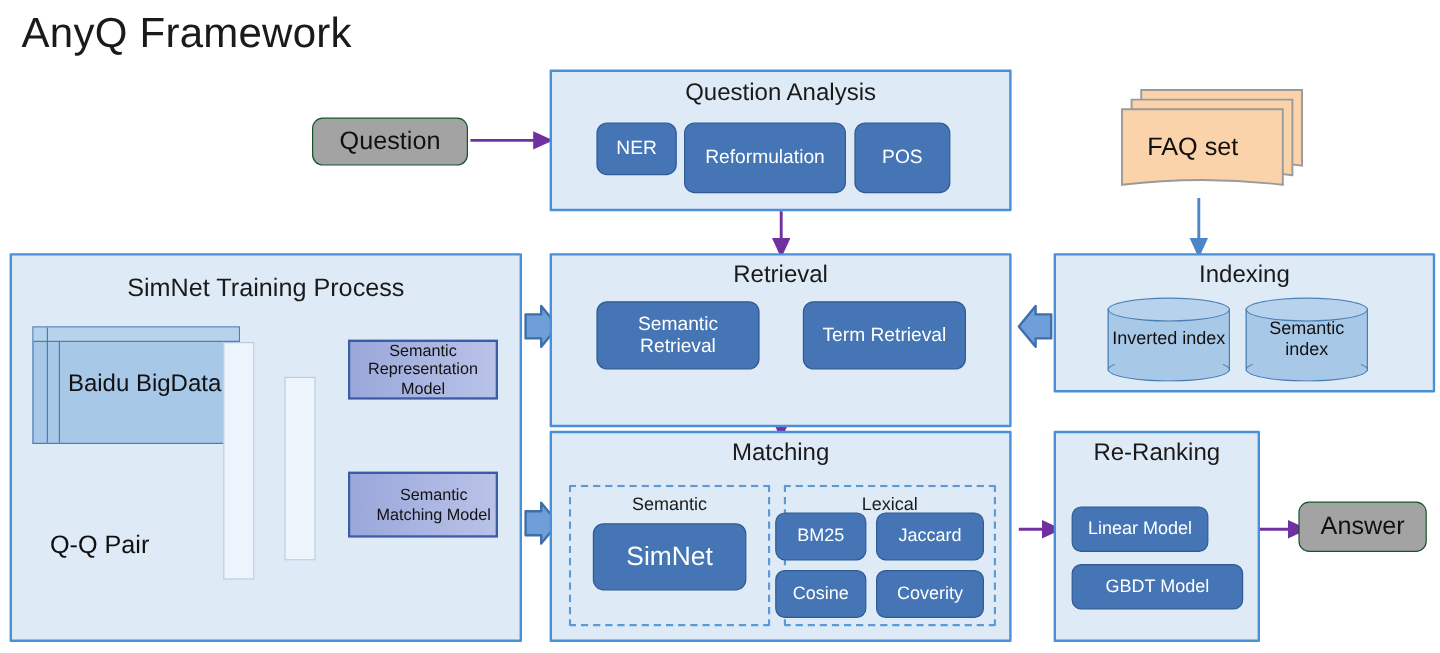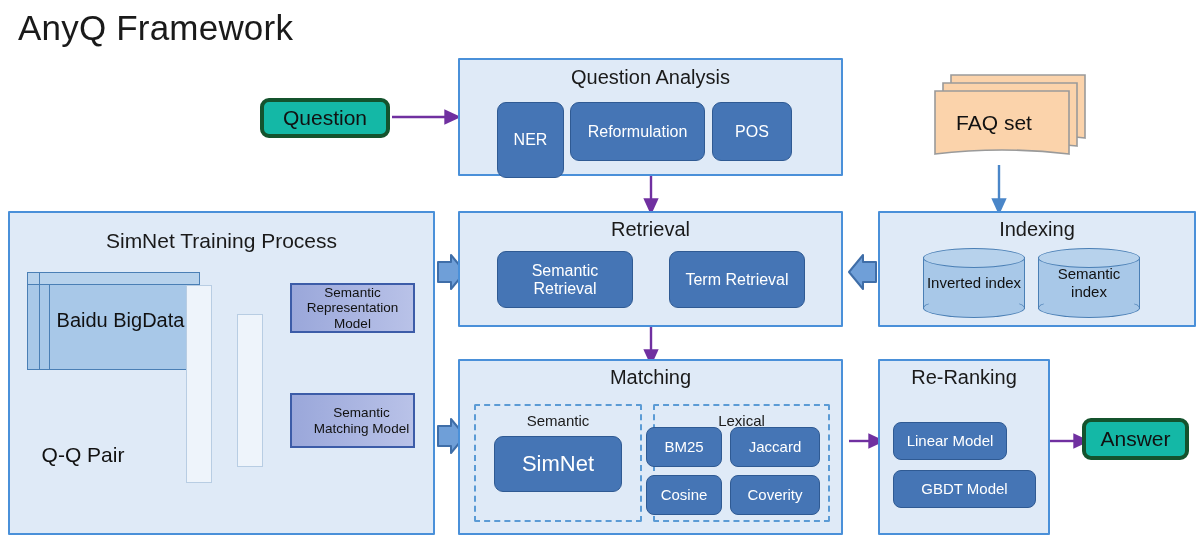--- a/index.html
+++ b/index.html
@@ -43,22 +43,22 @@
     display:flex;align-items:center;justify-content:center;
     text-align:center;
     line-height:1.12;
     font-size:16px;
   }
   .chip.sm{font-size:15px;border-radius:8px;}
   .chip.big{font-size:22px;}
 
   
   .pill-green{
-    background:#14b8a6;
-    border:4px solid #14532d;
+    background:#a3a3a3;
+    border:1px solid #14532d;
     border-radius:9px;
     color:#111;
     display:flex;align-items:center;justify-content:center;
     font-size:21px;
   }
 
   
   .dashed{
     border:2px dashed #5b9bd5;
     border-radius:2px;
@@ -258,21 +258,21 @@
 
   <div class="abs" id="page-title">AnyQ Framework</div>
 
   <div class="abs pill-green" style="left:260px;top:98px;width:130px;height:40px;">
     <span>Question</span>
   </div>
 
   <div class="abs panel" style="left:458px;top:58px;width:385px;height:118px;">
     <div class="panel-title" style="top:6px;">Question Analysis</div>
   </div>
-  <div class="abs chip" style="left:497px;top:102px;width:67px;height:76px;">
+  <div class="abs chip" style="left:497px;top:102px;width:67px;height:44px;">
     <span>NER</span>
   </div>
   <div class="abs chip" style="left:570px;top:102px;width:135px;height:59px;">
     <span>Reformulation</span>
   </div>
   <div class="abs chip" style="left:712px;top:102px;width:80px;height:59px;">
     <span>POS</span>
   </div>
 
   <div class="abs" style="left:935px;top:91px;width:118px;height:63px;display:flex;align-items:center;justify-content:center;">
@@ -288,21 +288,21 @@
     <div class="top"></div>
     <div class="txt">Inverted index</div>
   </div>
   <div class="cyl" style="left:1038px;top:248px;width:102px;height:70px;">
     <div class="body"></div>
     <div class="bot"></div>
     <div class="top"></div>
     <div class="txt">Semantic index</div>
   </div>
 
-  <div class="abs panel" style="left:458px;top:211px;width:385px;height:116px;">
+  <div class="abs panel" style="left:458px;top:211px;width:385px;height:145px;">
     <div class="panel-title" style="top:5px;">Retrieval</div>
   </div>
   <div class="abs chip" style="left:497px;top:251px;width:136px;height:57px;">
     <span>Semantic Retrieval</span>
   </div>
   <div class="abs chip" style="left:669px;top:251px;width:136px;height:57px;">
     <span>Term Retrieval</span>
   </div>
 
   <div class="abs panel" style="left:458px;top:359px;width:385px;height:176px;">

